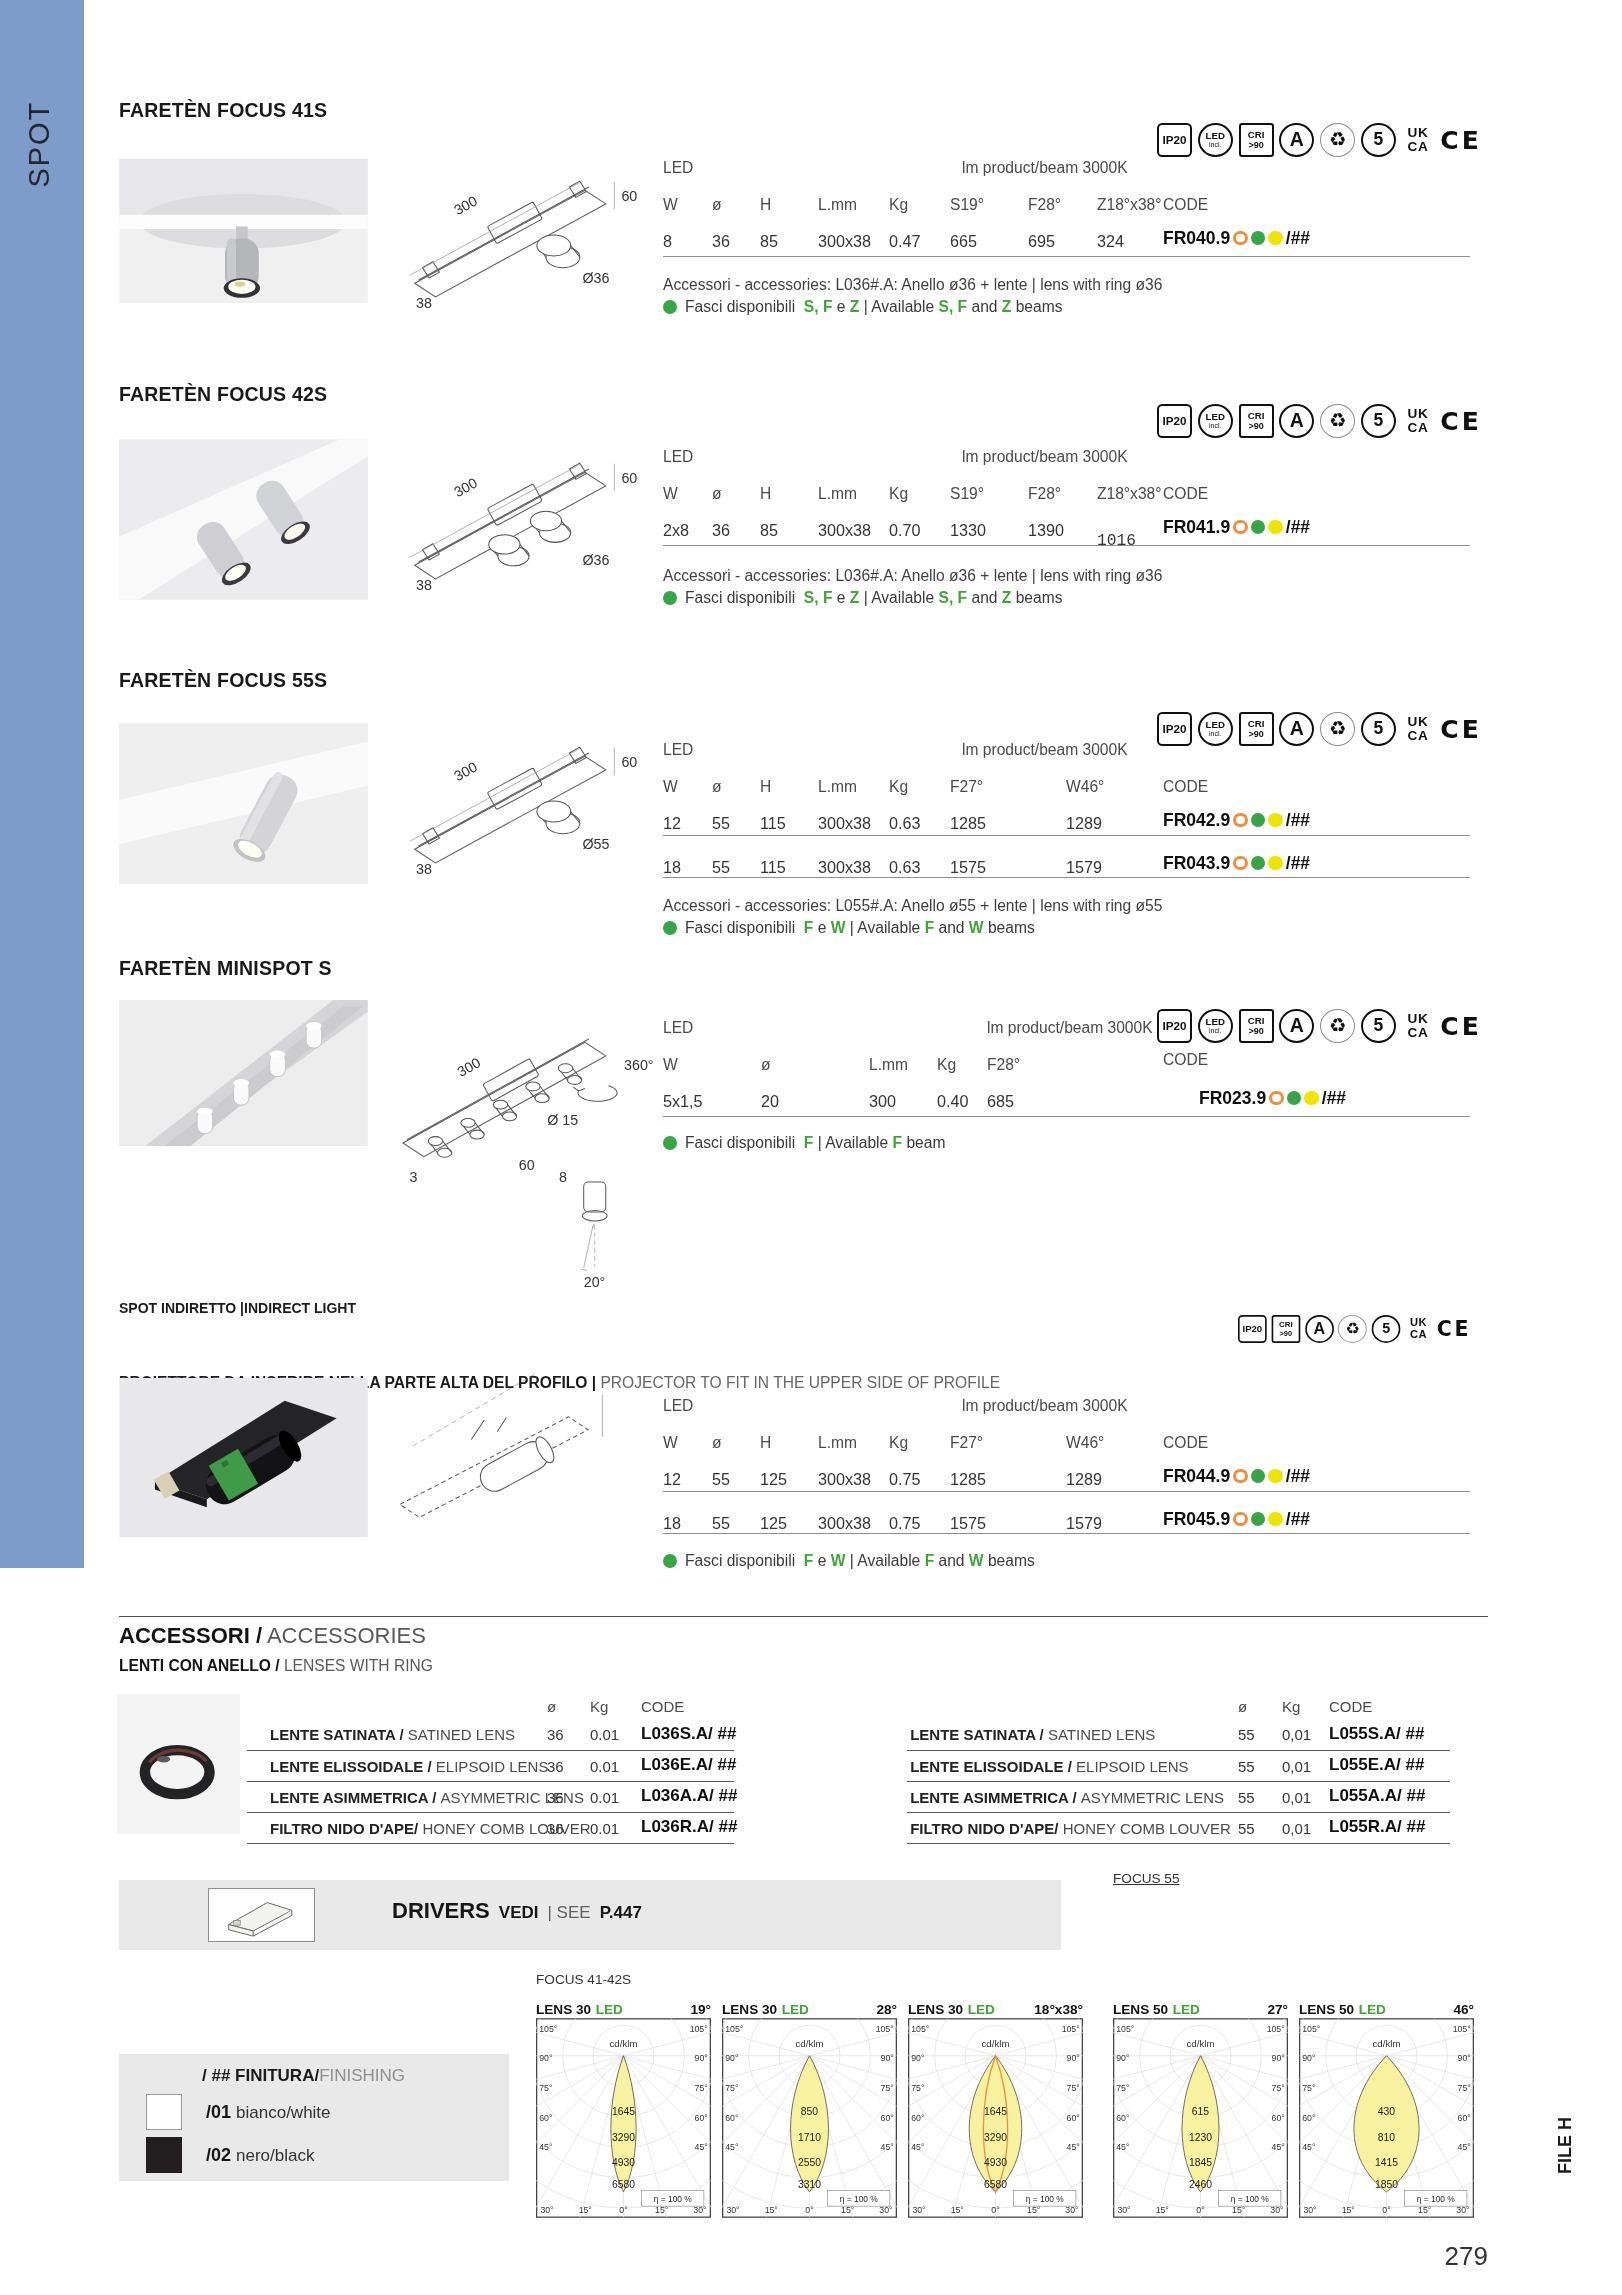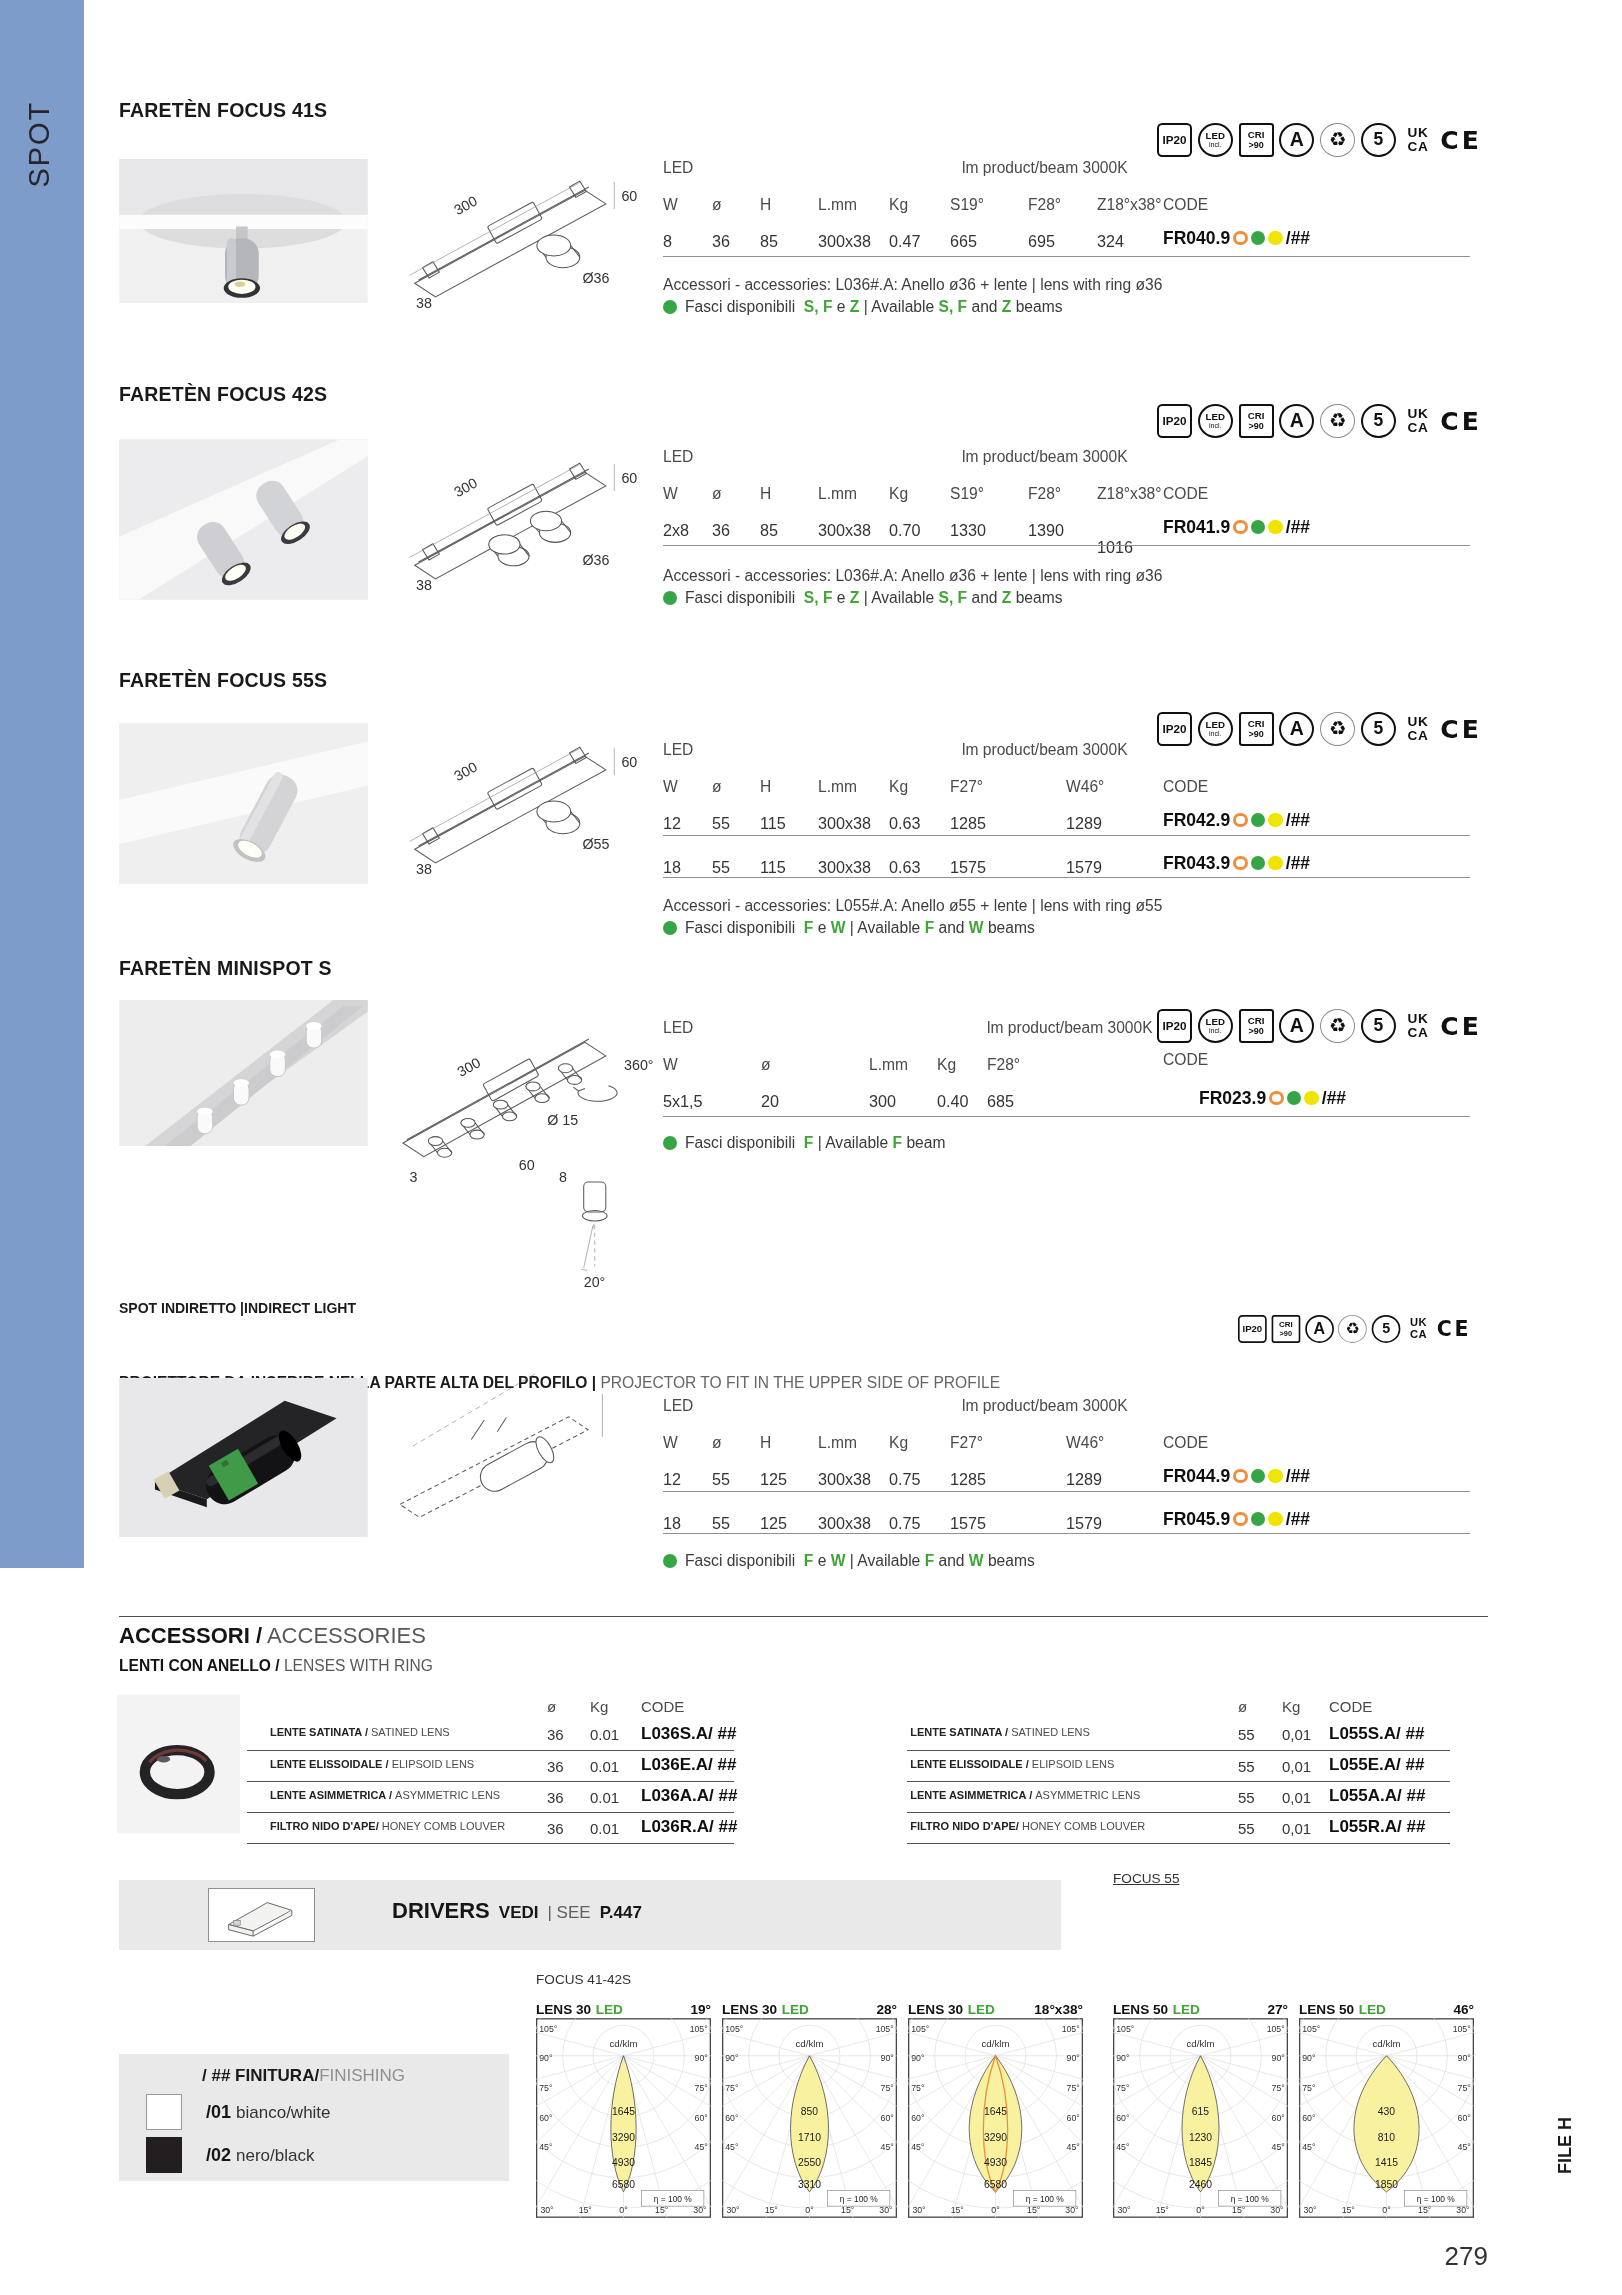--- a/index.html
+++ b/index.html
@@ -55,21 +55,21 @@
   .bdot{width:14.3px;height:14.3px;border-radius:50%;background:#35a546;margin-right:7.8px;flex:0 0 auto;}
   .beams span.g{color:#3fa535;font-weight:bold;}
   
   .divider{position:absolute;height:0;border-top:1.3px solid #4f4f4f;}
   .acc-h{position:absolute;font-size:22px;}
   .acc-h .b{font-weight:bold;color:#141414;} .acc-h .l{color:#585858;}
   .acc-sub{position:absolute;font-size:15.6px;}
   .acc-sub .b{font-weight:bold;color:#141414;} .acc-sub .l{color:#585858;}
   .acc-table{position:absolute;}
   .acc-table .hdr{position:absolute;font-size:15px;color:#4a4a4a;}
-  .acc-table .lab{position:absolute;font-size:11px;color:#222;white-space:nowrap;}
+  .acc-table .lab{position:absolute;font-size:15px;color:#222;white-space:nowrap;}
   .acc-table .lab .en{font-weight:normal;color:#4a4a4a;}
   .acc-table .lab .it{font-weight:bold;}
   .acc-table .val{position:absolute;font-size:15px;color:#353535;}
   .acc-table .code{position:absolute;font-size:17px;font-weight:bold;color:#0f0f10;white-space:pre;}
   .acc-table .rline{position:absolute;height:0;border-top:1.3px solid #555;}
   
   .band{position:absolute;background:#e9e9ea;}
   .driver-box{position:absolute;background:#fff;border:1.3px solid #8f8f92;display:flex;align-items:center;justify-content:center;}
   .drivers-line{position:absolute;display:flex;align-items:baseline;gap:9px;white-space:nowrap;}
   .drivers-line .t1{font-size:22px;font-weight:bold;color:#161616;}
@@ -285,21 +285,21 @@
     <span class="th" style="left:365px;top:37px;">F28°</span>
     <span class="th" style="left:434px;top:37px;">Z18°x38°</span>
     <span class="th" style="left:500px;top:37px;">CODE</span>
     <span class="td" style="left:0;top:73px;">2x8</span>
     <span class="td" style="left:49px;top:73px;">36</span>
     <span class="td" style="left:97px;top:73px;">85</span>
     <span class="td" style="left:155px;top:73px;">300x38</span>
     <span class="td" style="left:226px;top:73px;">0.70</span>
     <span class="td" style="left:287px;top:73px;">1330</span>
     <span class="td" style="left:365px;top:73px;">1390</span>
-    <span class="td" style="left:434px;top:90px;">1016</span>
+    <span class="td" style="left:434px;top:84px;font-family:Liberation Mono, monospace;">1016</span>
     <div class="codeline" style="left:500px;top:68px;">
       <span class="code">FR041.9</span>
       <span class="dot ring"></span>
       <span class="dot grn"></span>
       <span class="dot yel"></span>
       <span class="code">/##</span>
     </div>
     <div class="rule" style="top:97px;"></div>
   </div>
   <div class="note" style="left:663px;top:567px;">Accessori - accessories:  L036#.A: Anello ø36 + lente | lens with ring ø36</div>

